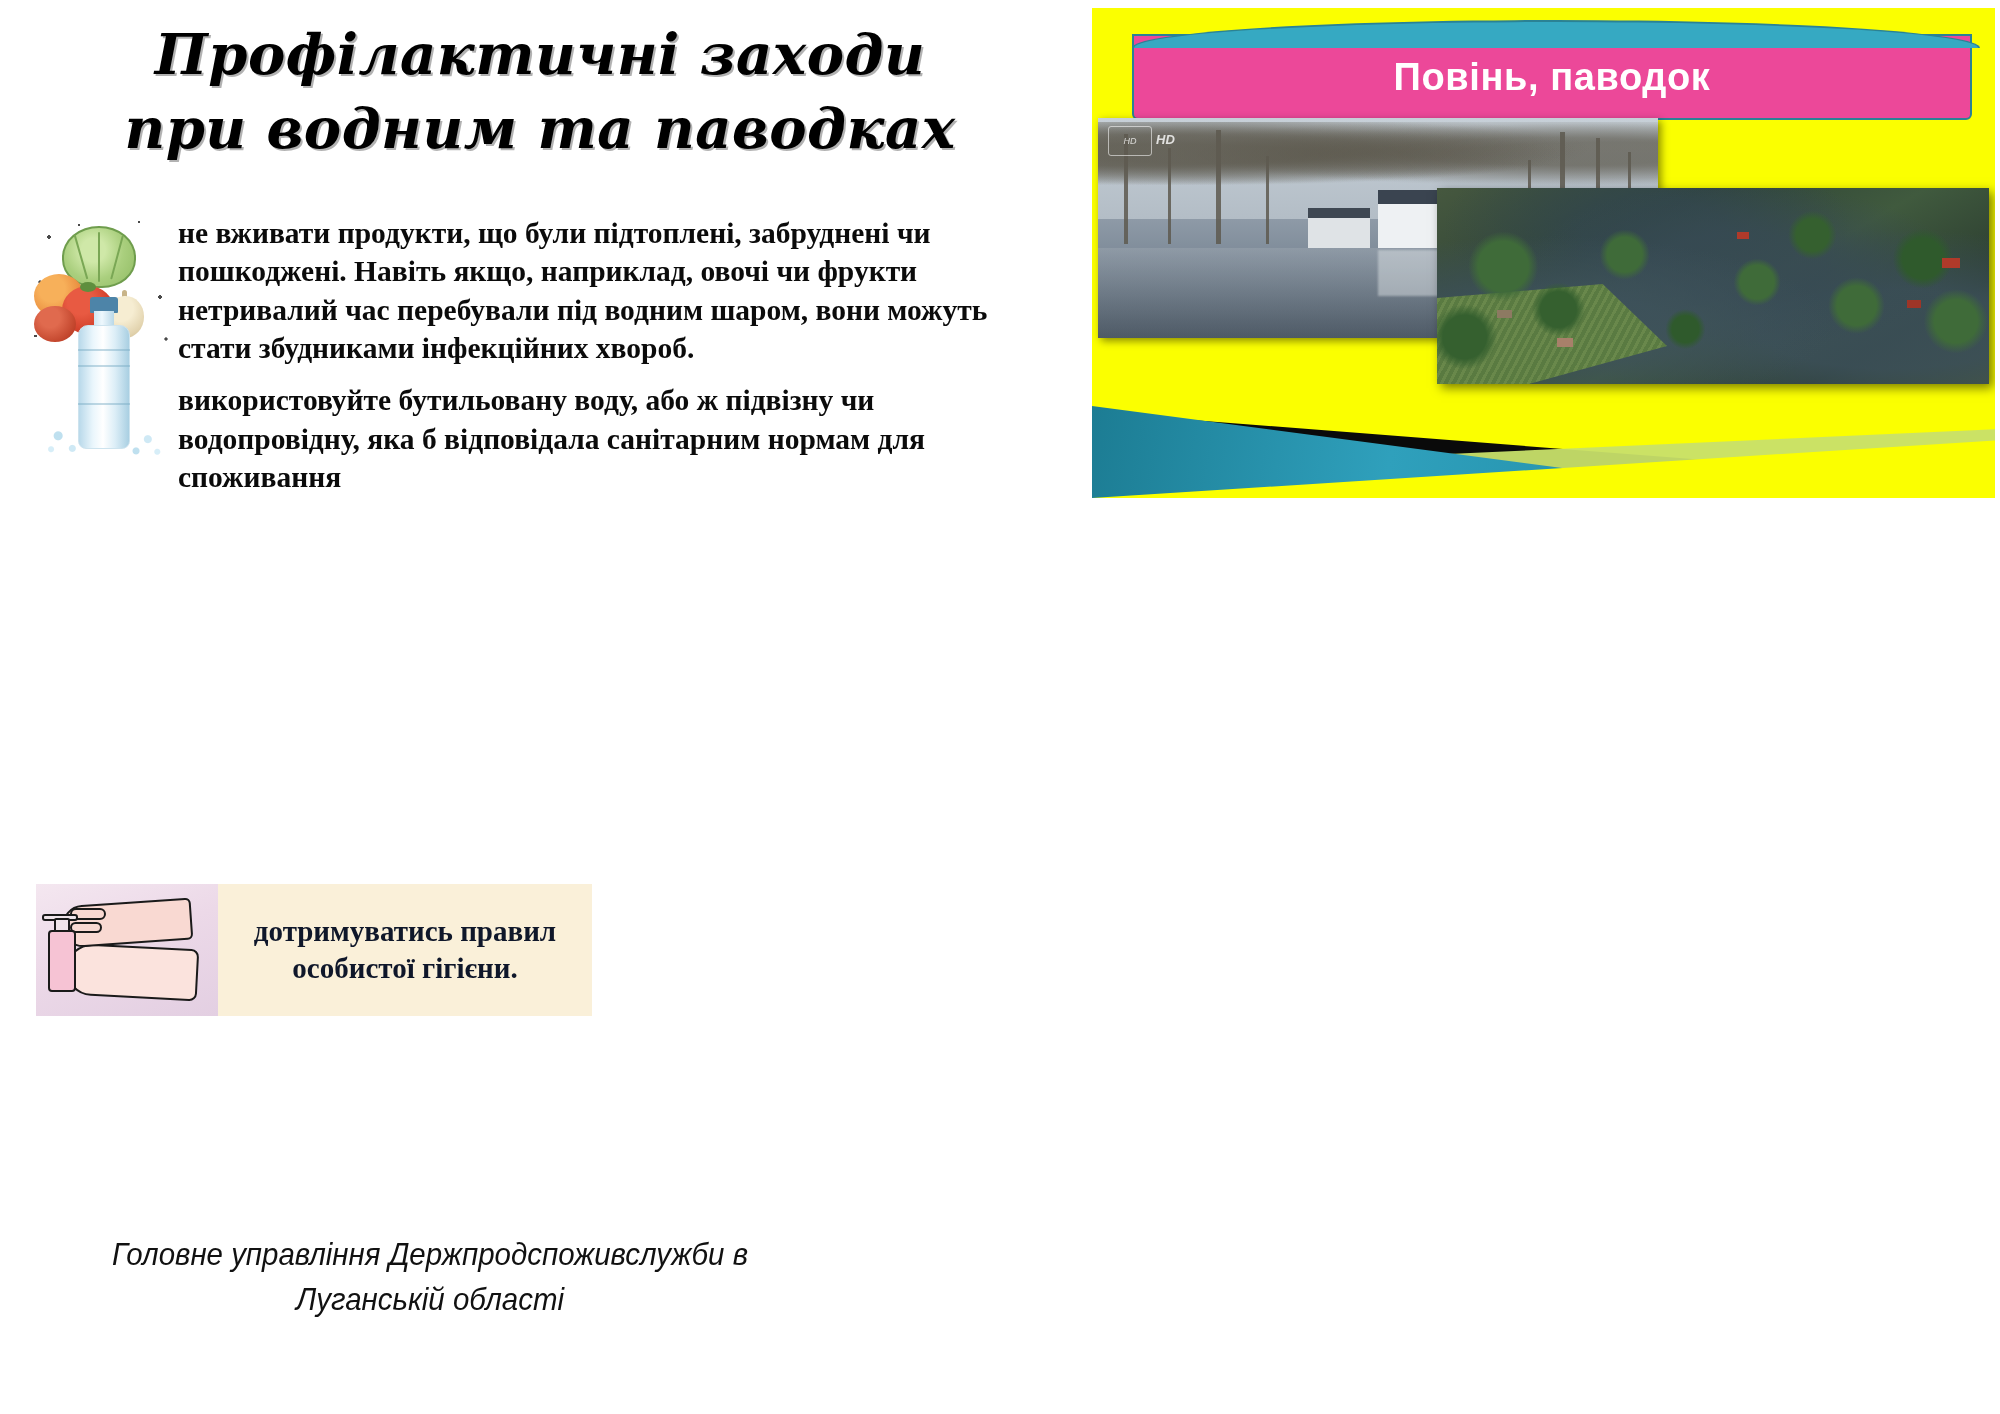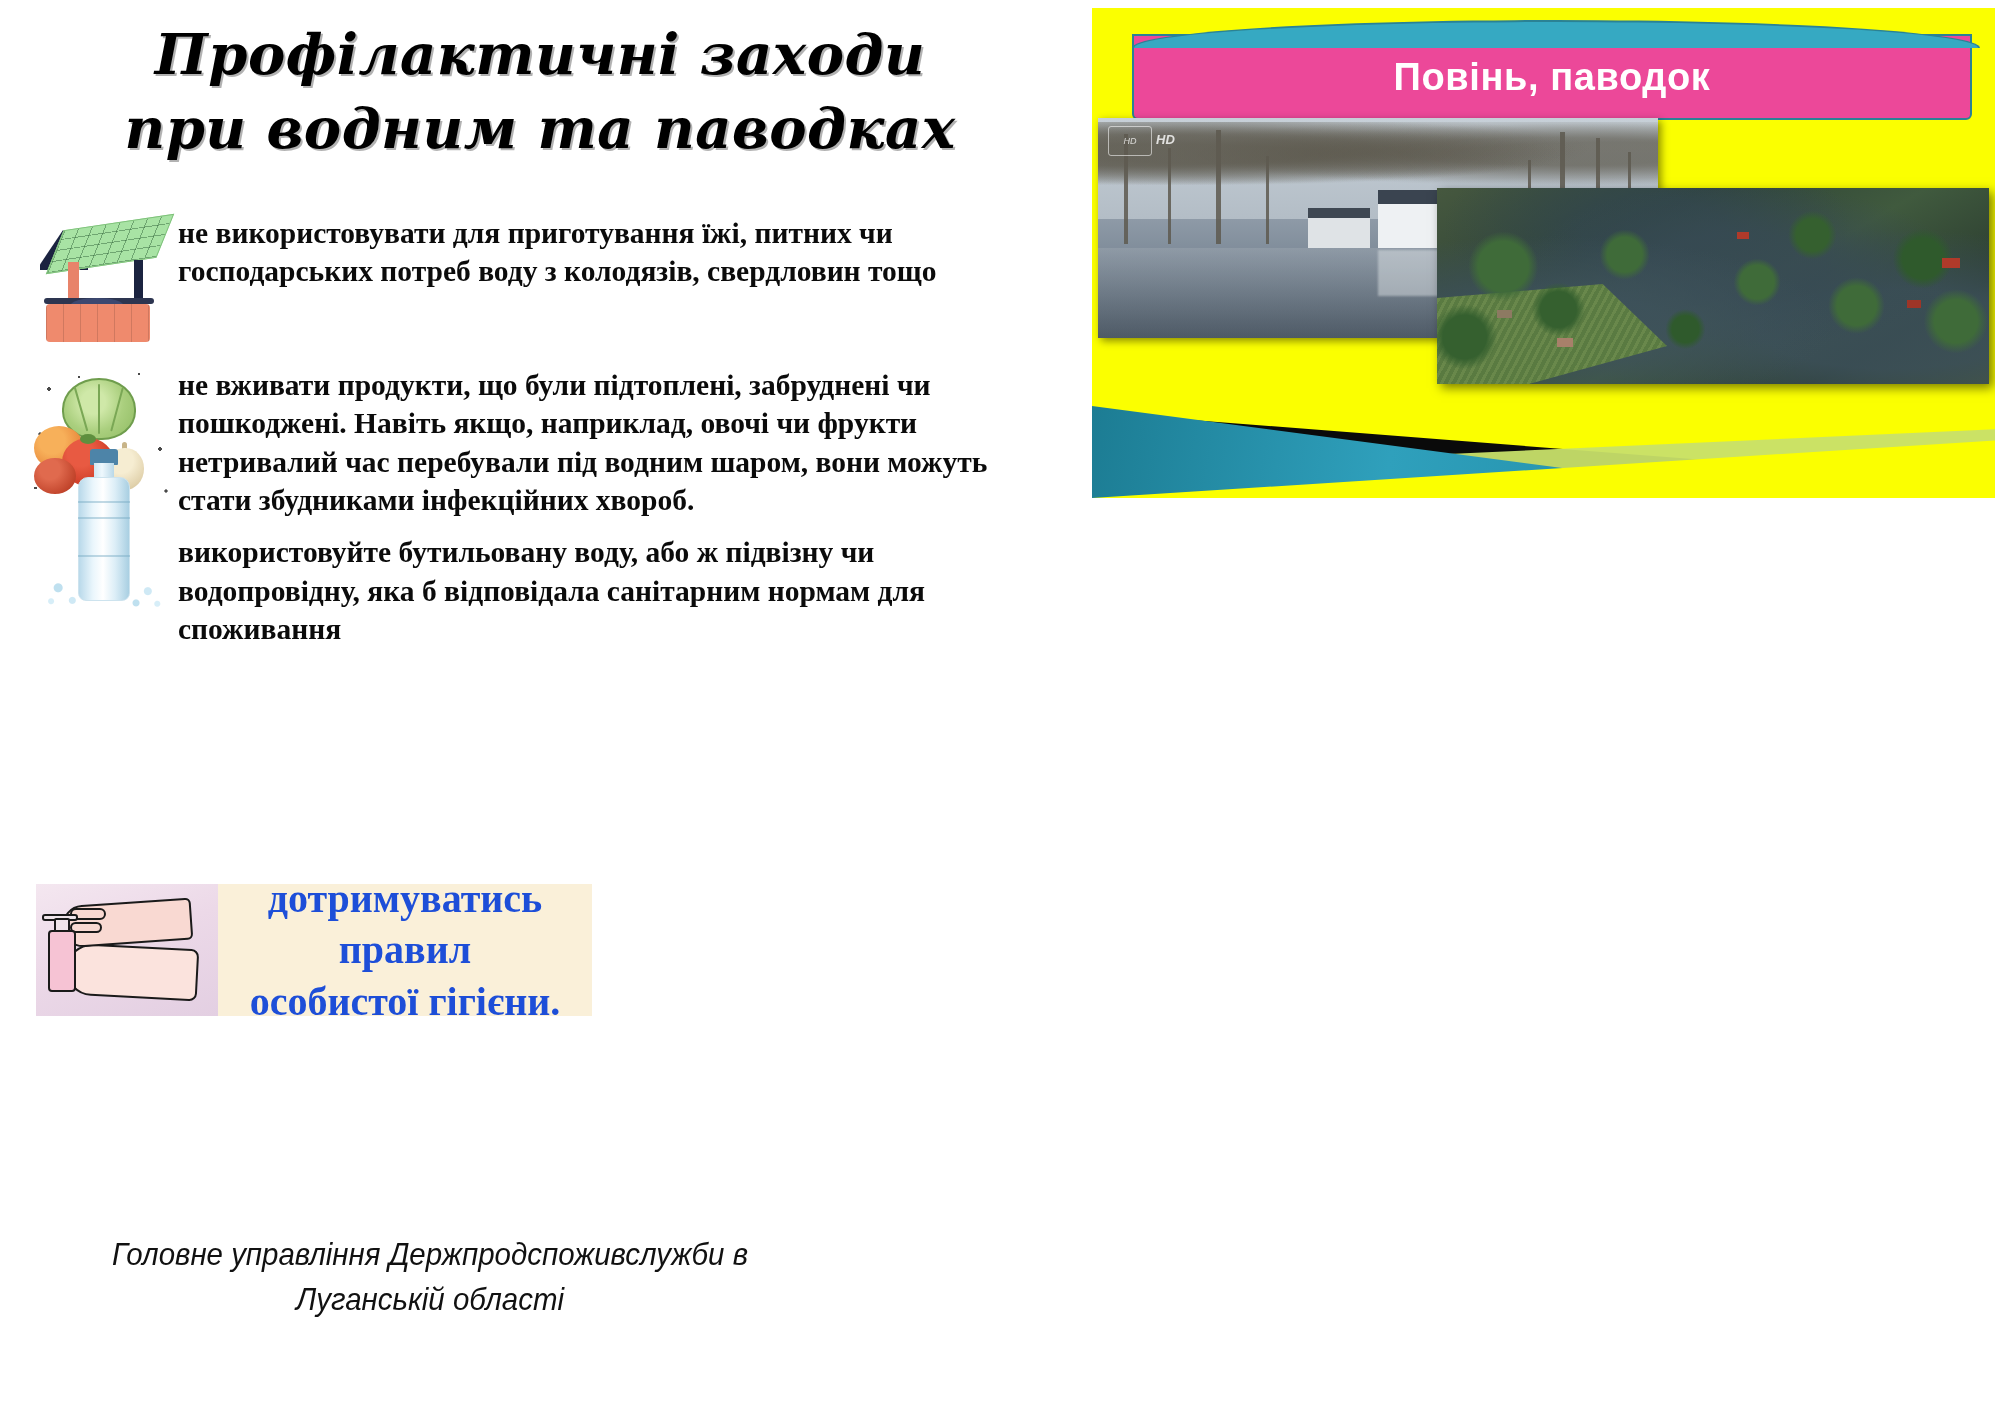--- a/index.html
+++ b/index.html
@@ -209,21 +209,21 @@
   .hyg-bottle-cap { position: absolute; left: 18px; top: 34px; width: 16px; height: 14px; background:#efe4ea; border: 2.5px solid #1a1a1a; border-radius: 2px;}
   .hyg-pump { position: absolute; left: 6px; top: 30px; width: 36px; height: 7px; background: #efe4ea; border: 2.2px solid #1a1a1a; border-radius: 3px; }
 
   .hyg-text {
     flex: 1; background: #faf0d9;
     display: flex; align-items: center; justify-content: center;
     text-align: center; padding: 6px 14px;
   }
   .hyg-text span {
     font-family: "Liberation Serif", serif; font-weight: 700;
-    font-size: 40px; line-height: 1.28; color: #1d4ed8;
+    font-size: 29px; line-height: 1.28; color: #0f172a;
   }
 
   .footer {
     position: absolute; left: 80px; top: 1232px; width: 700px; text-align: center;
     font-family: "Liberation Sans", sans-serif; font-style: italic; font-weight: 400;
     font-size: 32px; line-height: 1.40; color: #111;
     transform: scaleX(0.92); transform-origin: center;
   }
 
   
@@ -385,35 +385,20 @@
 
   <div class="left-col">
 
     <div class="title-block">
       <div class="title-line">Профілактичні заходи</div>
       <div class="title-line">при водним та паводках</div>
     </div>
 
     <div class="items">
 
-      <div class="item" style="margin-bottom:24px;">
-        <div class="item-icon">
-          <div class="ico-well">
-            <div class="well-roof2"></div>
-            <div class="well-roof2b"></div>
-            <div class="well-roof"></div>
-            <div class="well-post-l"></div>
-            <div class="well-post-r"></div>
-            <div class="well-crank"></div>
-            <div class="well-water"></div>
-            <div class="well-body"></div>
-          </div>
-        </div>
-        <div class="item-text">не використовувати для приготування їжі, питних чи господарських потреб воду з колодязів, свердловин тощо</div>
-      </div>
 
       <div class="item" style="margin-bottom:10px;">
         <div class="item-icon">
           <div class="ico-veg">
             <div class="veg-dirt"></div>
             <div class="veg-cabbage"></div>
             <div class="veg-cab-v1"></div>
               <div class="veg-cab-v2"></div>
               <div class="veg-cab-v3"></div>
             <div class="veg-pumpkin"></div>

